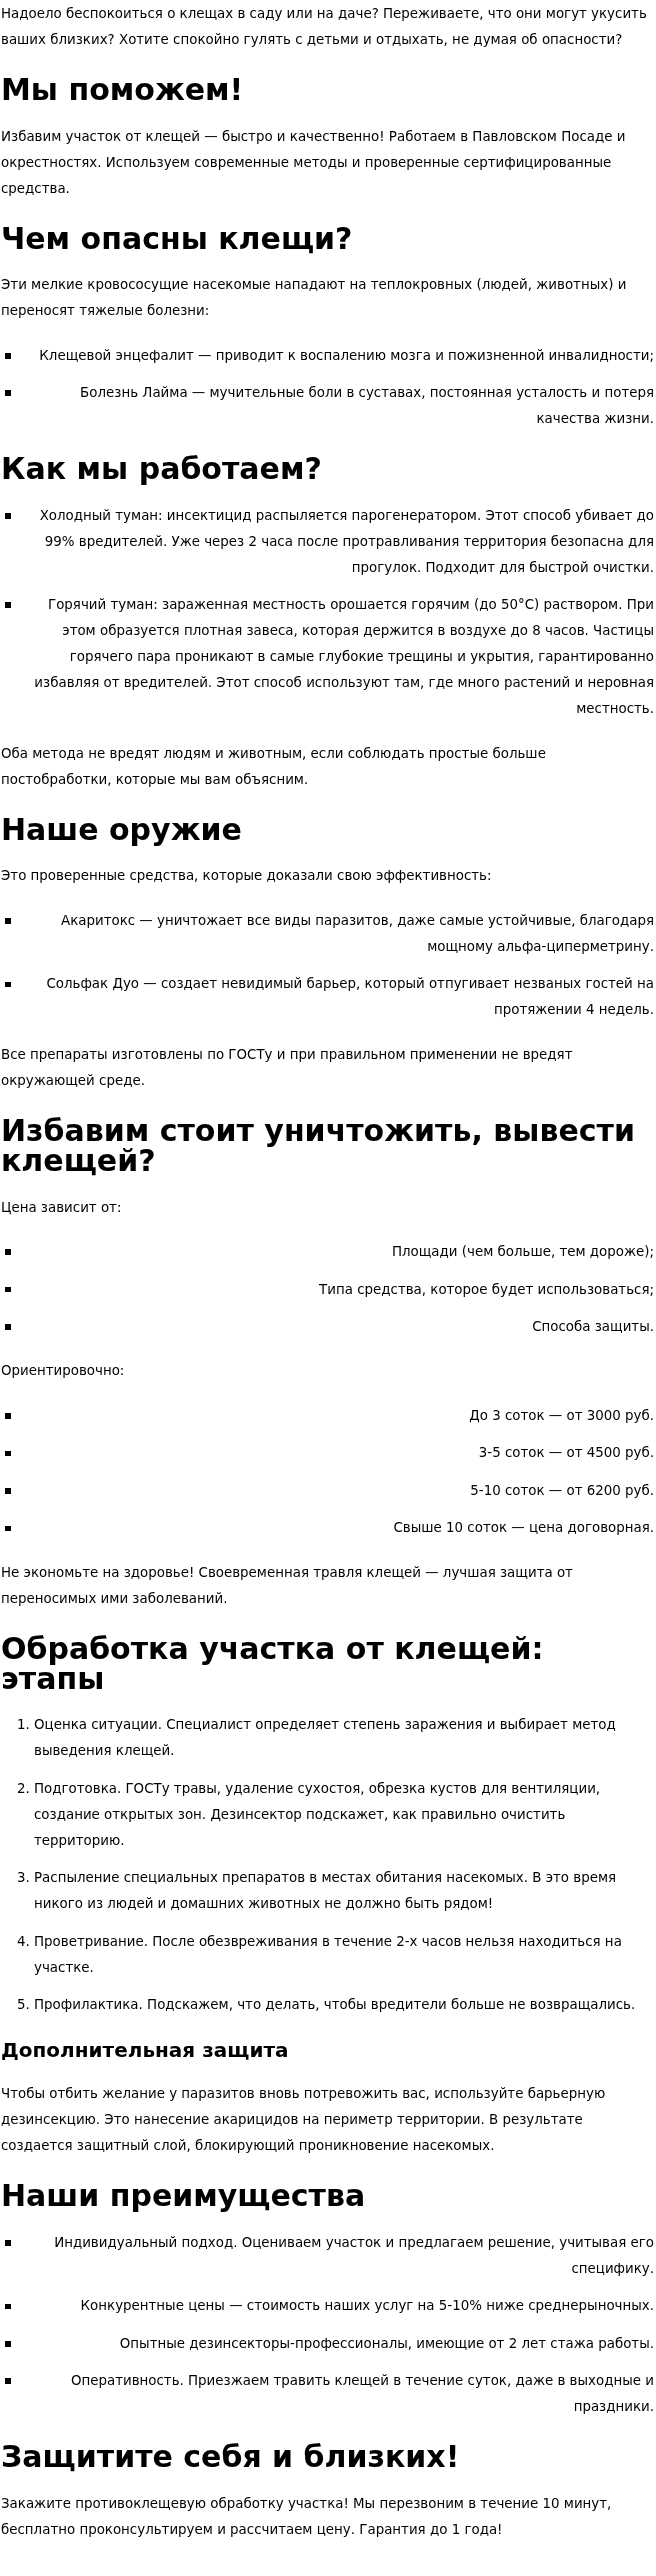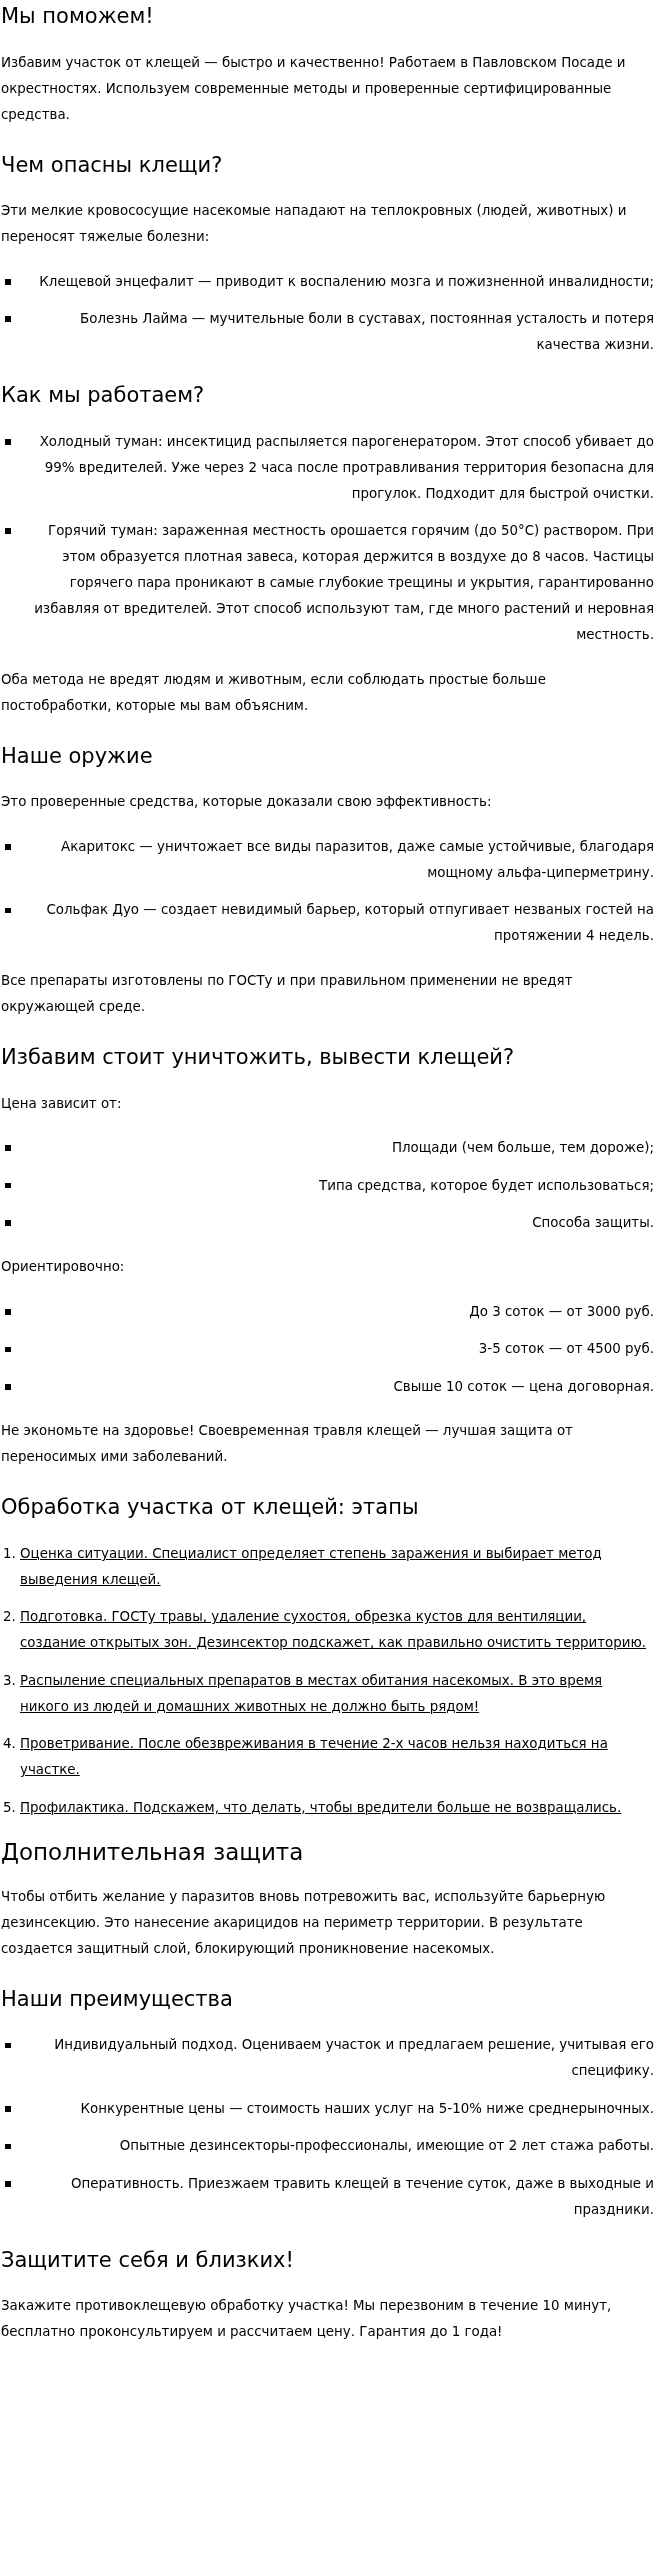--- a/index.html
+++ b/index.html
@@ -15,55 +15,56 @@
     -webkit-font-smoothing: antialiased;
   }
   .article {
     width: 653px;
     padding: 0 1px 10.3px 1px;
     overflow: hidden;
   }
   .article > :first-child { margin-top: 1px; }
   p { margin: 18.6px 0; }
   h2 {
-    font-size: 21px;
+    font-size: 30px;
     line-height: 30px;
-    font-weight: 400;
+    font-weight: 700;
     margin: 22px 0 14.5px;
   }
   h3 {
-    font-size: 23px;
+    font-size: 20px;
     line-height: 25px;
-    font-weight: 400;
+    font-weight: 700;
     margin: 19.7px 0 12.4px;
   }
   ul, ol {
     margin: 18.6px 0;
     padding-left: 19.7px;
   }
-  ol { padding-left: 19px; text-decoration: underline; }
+  ol { padding-left: 33px; }
   li { margin: 11.4px 0; }
   ul { list-style: none; }
   ul li { position: relative; text-align: right; }
   ul li::before {
     content: "";
     position: absolute;
     left: -15.5px;
     top: 10.3px;
     width: 5.7px;
     height: 5.7px;
     background: #000000;
   }
   ol li::marker { font-size: 13.4px; }
 </style>
 </head>
 <body>
 
 <div class="article">
 
+  <p>Надоело беспокоиться о клещах в саду или на даче? Переживаете, что они могут укусить ваших близких? Хотите спокойно гулять с детьми и отдыхать, не думая об опасности?</p>
 
   <h2>Мы поможем!</h2>
   <p>Избавим участок от клещей — быстро и качественно! Работаем в Павловском Посаде и окрестностях. Используем современные методы и проверенные сертифицированные средства.</p>
 
   <h2>Чем опасны клещи?</h2>
   <p>Эти мелкие кровососущие насекомые нападают на теплокровных (людей, животных) и переносят тяжелые болезни:</p>
   <ul>
     <li>Клещевой энцефалит — приводит к воспалению мозга и пожизненной инвалидности;</li>
     <li>Болезнь Лайма — мучительные боли в суставах, постоянная усталость и потеря качества жизни.</li>
   </ul>
@@ -87,20 +88,21 @@
   <p>Цена зависит от:</p>
   <ul>
     <li>Площади (чем больше, тем дороже);</li>
     <li>Типа средства, которое будет использоваться;</li>
     <li>Способа защиты.</li>
   </ul>
   <p>Ориентировочно:</p>
   <ul>
     <li>До 3 соток — от 3000 руб.</li>
     <li>3-5 соток — от 4500 руб.</li>
+    <li>5-10 соток — от 6200 руб.</li>
     <li>Свыше 10 соток — цена договорная.</li>
   </ul>
   <p>Не экономьте на здоровье! Своевременная травля клещей — лучшая защита от переносимых ими заболеваний.</p>
 
   <h2>Обработка участка от клещей: этапы</h2>
   <ol>
     <li>Оценка ситуации. Специалист определяет степень заражения и выбирает метод выведения клещей.</li>
     <li>Подготовка. ГОСТу травы, удаление сухостоя, обрезка кустов для вентиляции, создание открытых зон. Дезинсектор подскажет, как правильно очистить территорию.</li>
     <li>Распыление специальных препаратов в местах обитания насекомых. В это время никого из людей и домашних животных не должно быть рядом!</li>
     <li>Проветривание. После обезвреживания в течение 2-х часов нельзя находиться на участке.</li>

